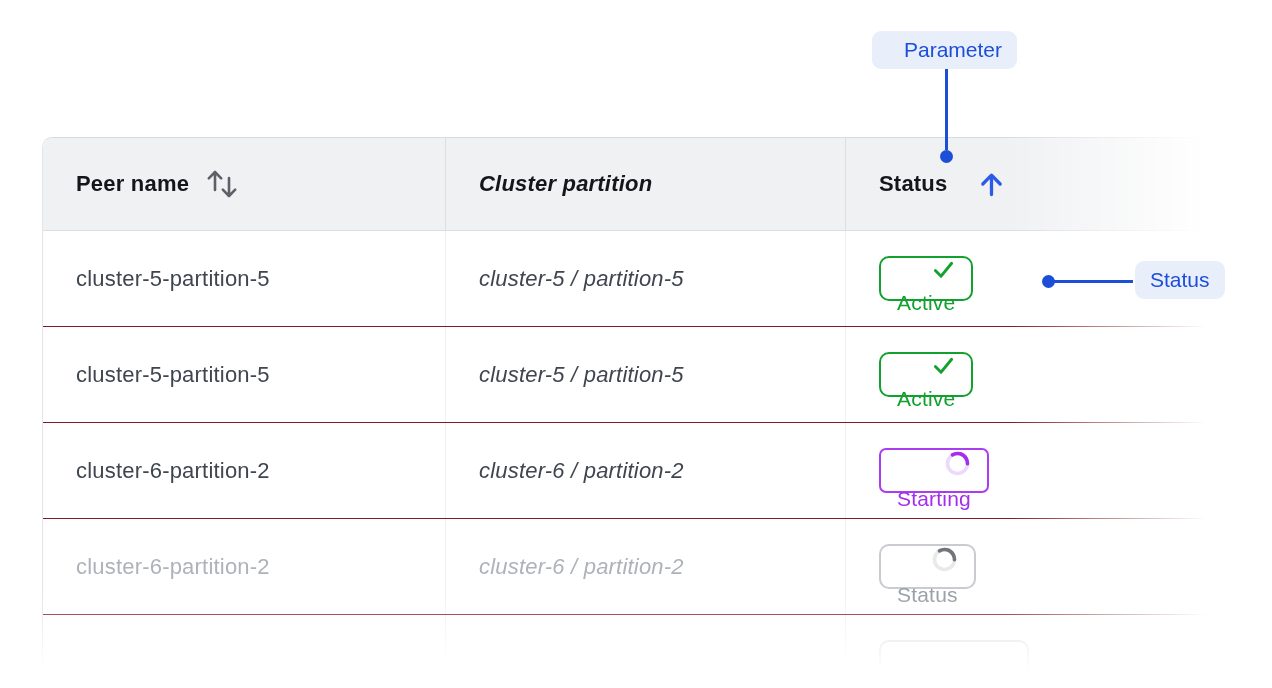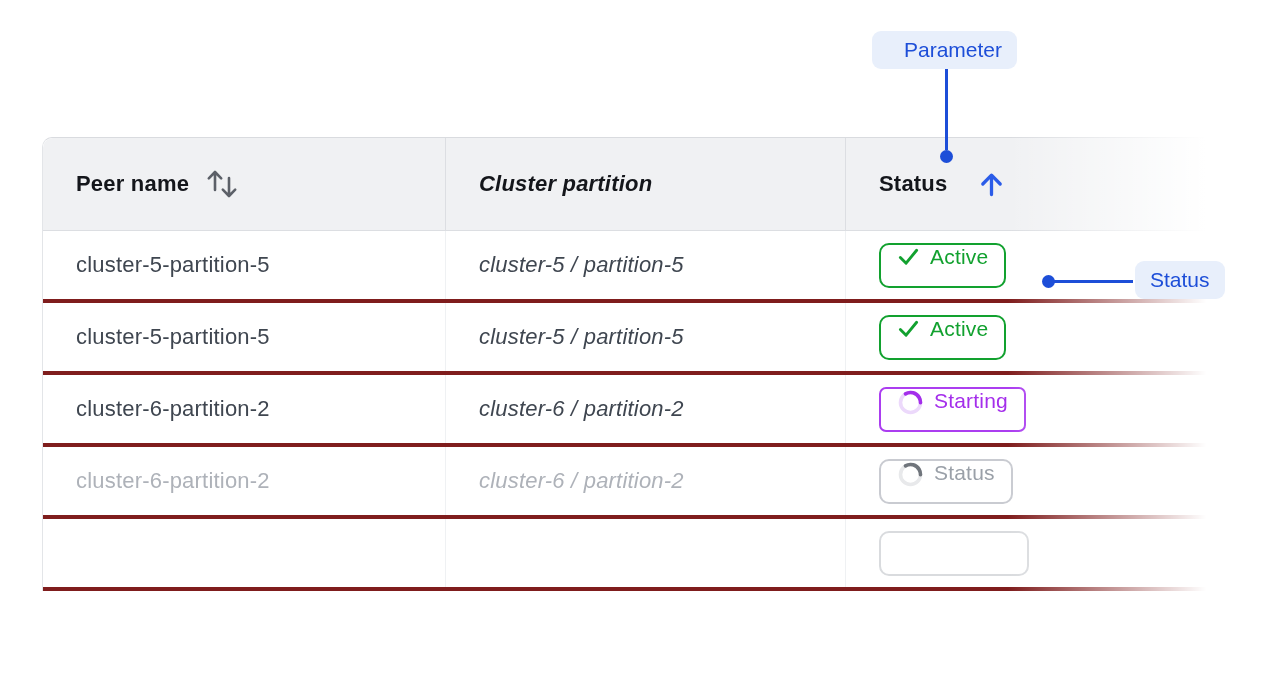--- a/index.html
+++ b/index.html
@@ -18,35 +18,35 @@
     display:flex; height:93px; background:#f0f1f3;
     border-top-left-radius:10px; border-bottom:1px solid #dcdee2;
   }
   .th{
     display:flex; align-items:center; padding-left:33px; gap:16px;
     font-size:22px; font-weight:700; color:#14161b; letter-spacing:.2px;
   }
   .c1{ width:403px; } .c2{ width:400px;font-style:italic; } .c3{ flex:1; }
   .thead .c1, .thead .c2{ border-right:1px solid #dcdee2; }
   .trow{
-    display:flex; height:72px; background:#ffffff;
-    border-bottom:4px solid #7f1d1d;
+    display:flex; height:96px; background:#ffffff;
+    border-bottom:1px solid #7f1d1d;
   }
   .trow .c1, .trow .c2{ border-right:1px solid #eff1f3; }
   .td{
     display:flex; align-items:center; padding-left:33px;
     font-size:22px; color:#3f4650; letter-spacing:.2px;
   }
   .trow.muted .td{ color:#aeb2b9; }
   
   .badge{
-    display:inline-flex; align-items:flex-start; gap:10px;
+    display:inline-flex; align-items:flex-end; gap:10px;
     height:45px; padding:0 16px; margin-left:33px;
     border:2px solid; border-radius:10px; background:#ffffff;
-    font-size:21px; font-weight:500; letter-spacing:.2px; white-space:nowrap;
+    font-size:21px; font-weight:500; letter-spacing:.2px; white-space:nowrap;flex-direction:column;
   }
   .badge.active  { border-color:#12a12f; color:#12a12f; }
   .badge.starting{ border-color:#ab3df0; color:#a42eeb;border-radius:7px; }
   .badge.pending { border-color:#c9cbd1; color:#9aa0a8; }
   .badge.ghost   { border-color:#d9dbde; width:150px; padding:0; }
   
   .fade-right{
     position:absolute; left:1008px; top:120px; width:264px; height:568px;
     background:linear-gradient(to right, rgba(255,255,255,0), #ffffff 75%);
     z-index:10; pointer-events:none;

